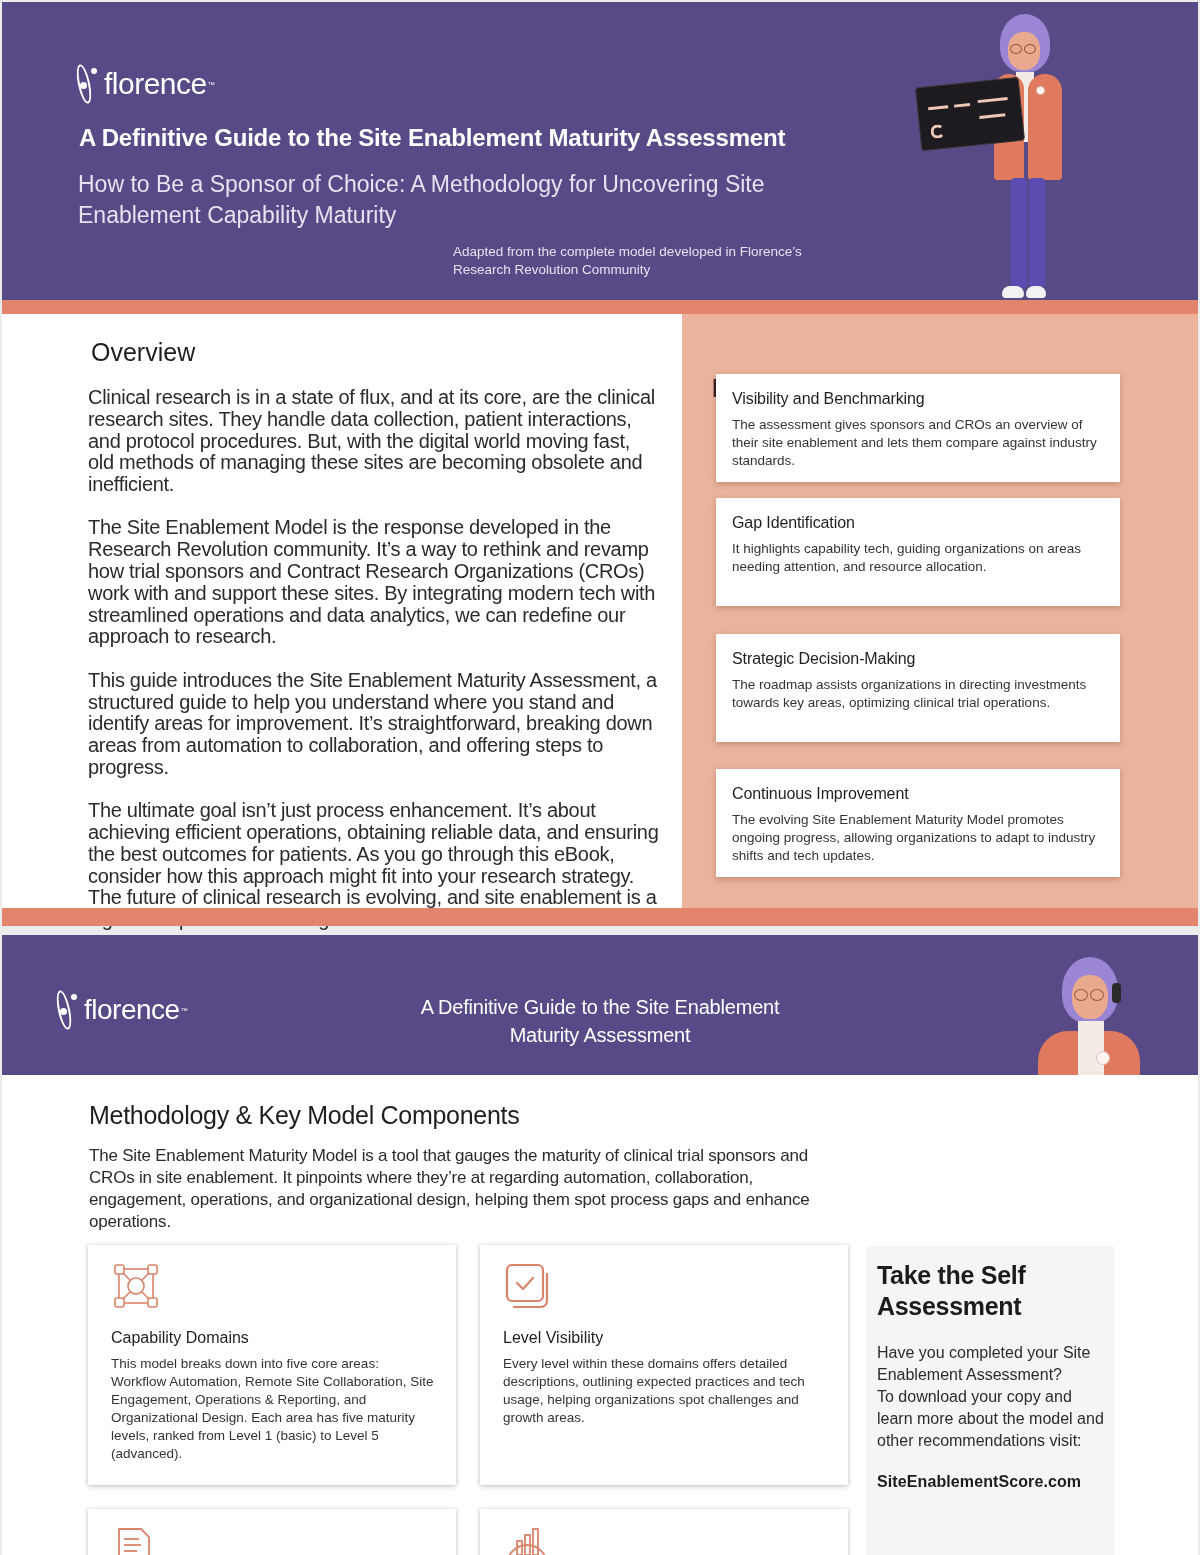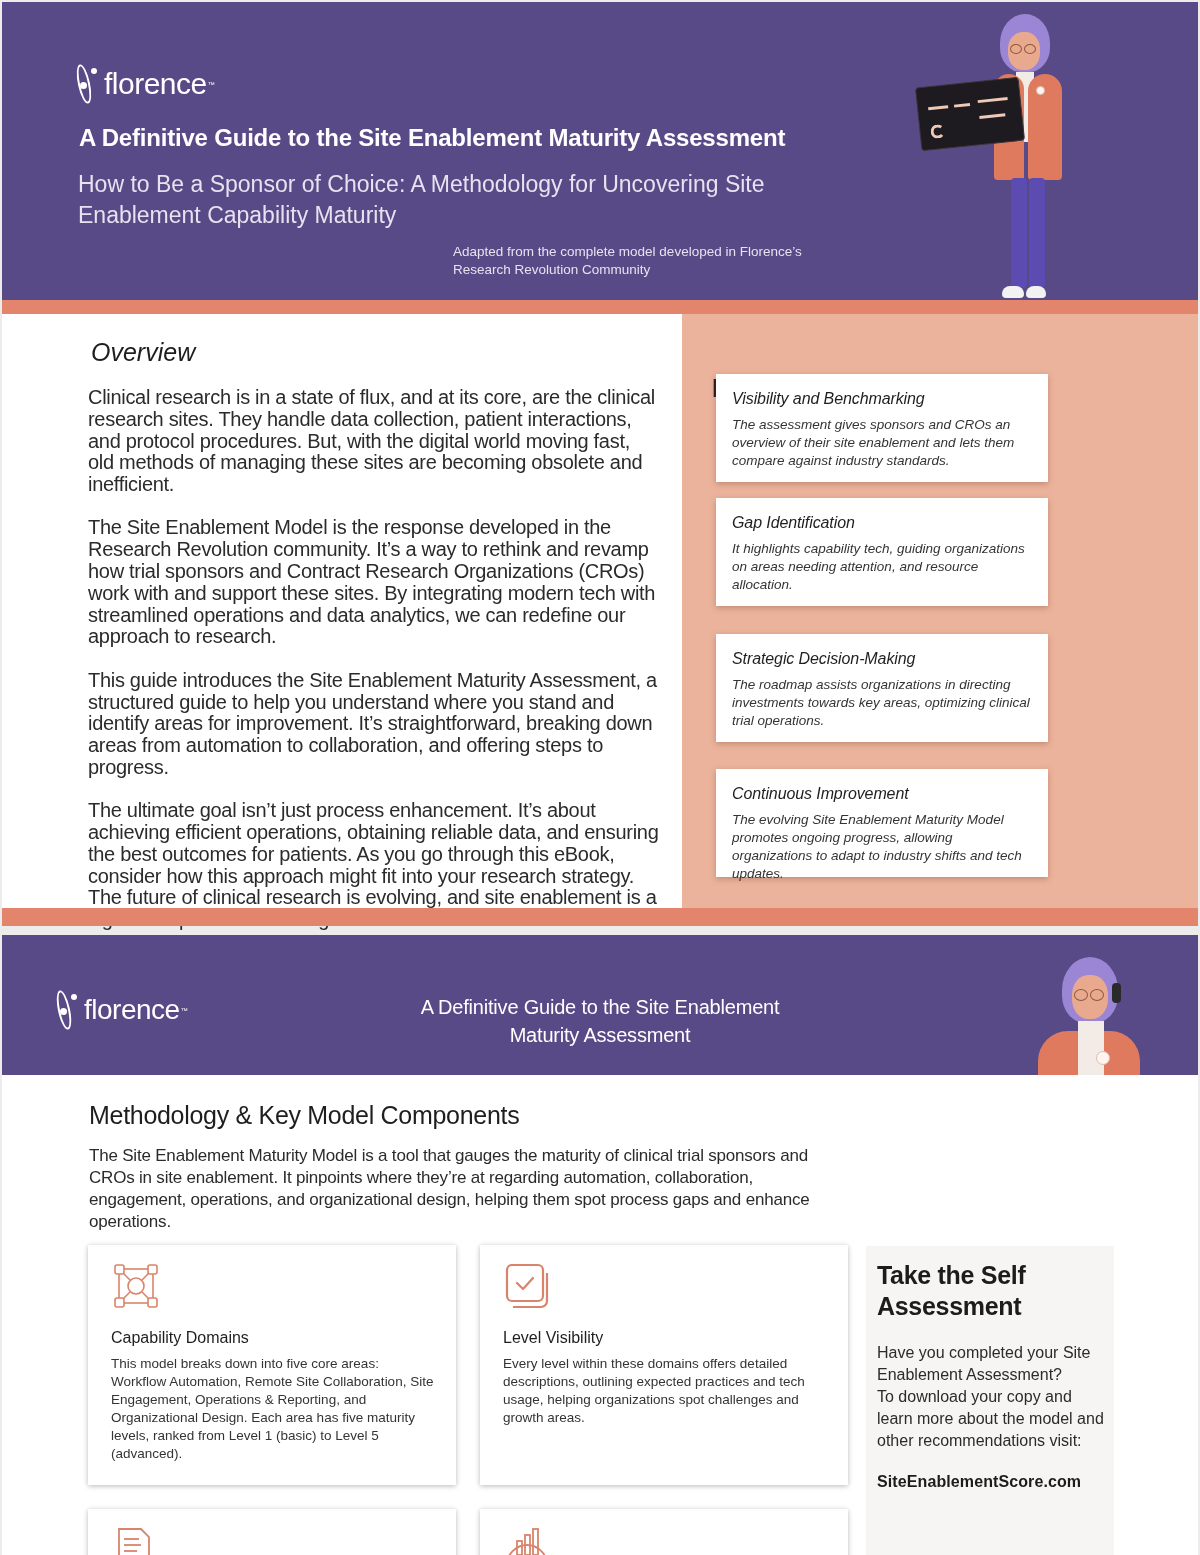--- a/index.html
+++ b/index.html
@@ -35,28 +35,28 @@
   .char .shirt { position: absolute; background: #f3ebe6; }
   .char .pants { position: absolute; background: #5c4bb1; border-radius: 4px; }
   .char .shoe { position: absolute; background: #f2f2f2; border-radius: 8px 8px 4px 4px; }
   .char .badge { position: absolute; background: #fff4ee; border-radius: 50%; border: 1px solid #d9c0b4; }
   .tablet { position: absolute; background: #1d1b1f; border-radius: 4px; transform: rotate(-6deg); border: 1px solid #3a3538; }
   .tablet .bar { position: absolute; height: 3px; background: #f0c8b8; }
   .tablet .ring { position: absolute; border: 3px solid #f0c8b8; border-right-color: transparent; border-radius: 50%; }
 
   
   .overview { position: absolute; left: 0; top: 312px; width: 680px; height: 594px; background: #ffffff; }
-  .overview h2 { position: absolute; left: 89px; top: 24px; font-size: 25px; font-weight: 400; color: #1e1e1e; font-style: italic; }
+  .overview h2 { position: absolute; left: 89px; top: 24px; font-size: 25px; font-weight: 400; color: #1e1e1e; }
   .overview .body { position: absolute; left: 86px; top: 73px; width: 572px; font-size: 20px; line-height: 21.8px; color: #2b2b2b; letter-spacing: -0.3px; }
   .overview .body p { margin-bottom: 21.5px; }
 
   
   .benefits { position: absolute; left: 680px; top: 312px; width: 516px; height: 594px; background: #ebb39c; }
   .benefits h2 { position: absolute; left: 30px; top: 24px; font-size: 25px; font-weight: 700; color: #2a1c1e; letter-spacing: -0.3px; margin-top: 36px; }
-  .benefit-card { position: absolute; left: 34px; width: 332px; background: #ffffff; box-shadow: 0 2px 6px rgba(120,60,40,0.35); padding: 16px 18px 0 16px; font-style: italic; }
+  .benefit-card { position: absolute; left: 34px; width: 404px; background: #ffffff; box-shadow: 0 2px 6px rgba(120,60,40,0.35); padding: 16px 18px 0 16px; }
   .benefit-card h3 { font-size: 16px; font-weight: 400; color: #1f1f1f; margin-bottom: 8px; letter-spacing: -0.1px; }
   .benefit-card p { font-size: 13.5px; line-height: 18px; color: #343434; }
 
   .page1-band { position: absolute; left: 0; top: 906px; width: 1196px; height: 18px; background: #e3846c; }
 
   
   .p2-header { position: absolute; left: 0; top: 0; width: 1196px; height: 140px; background: #574a86; }
   .p2-title { position: absolute; left: 398px; top: 58px; width: 400px; text-align: center; font-size: 20px; line-height: 28px; color: #ffffff; letter-spacing: -0.2px; }
 
   .method-title { position: absolute; left: 87px; top: 166px; font-size: 25px; color: #1e1e1e; font-weight: 400; letter-spacing: -0.3px; }

